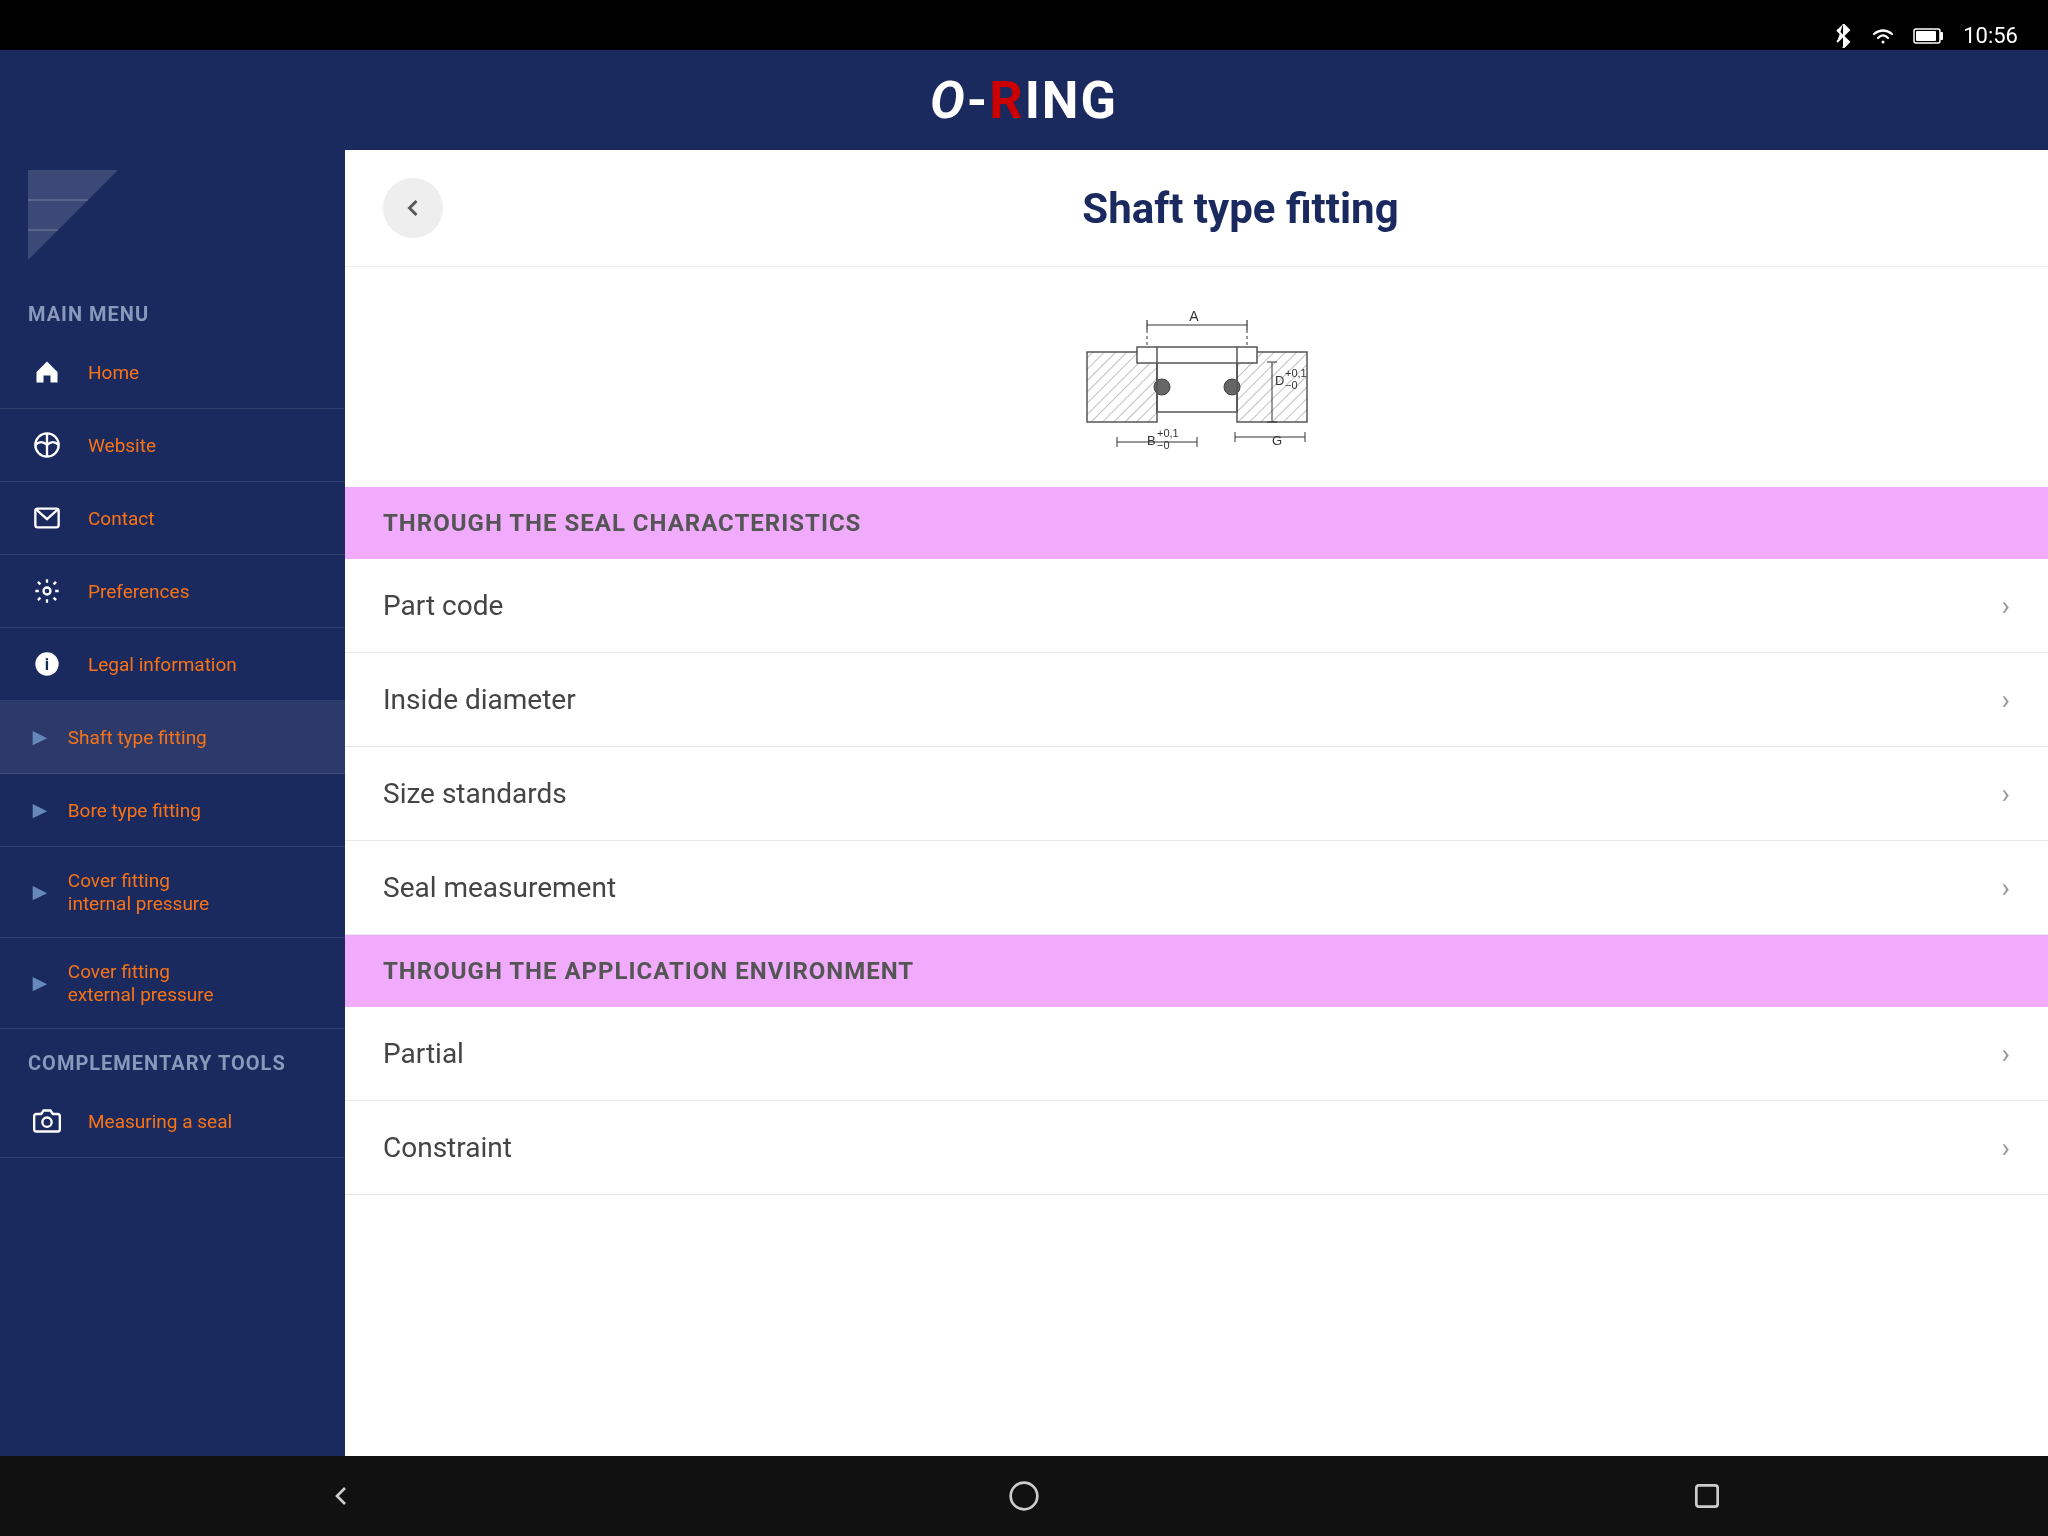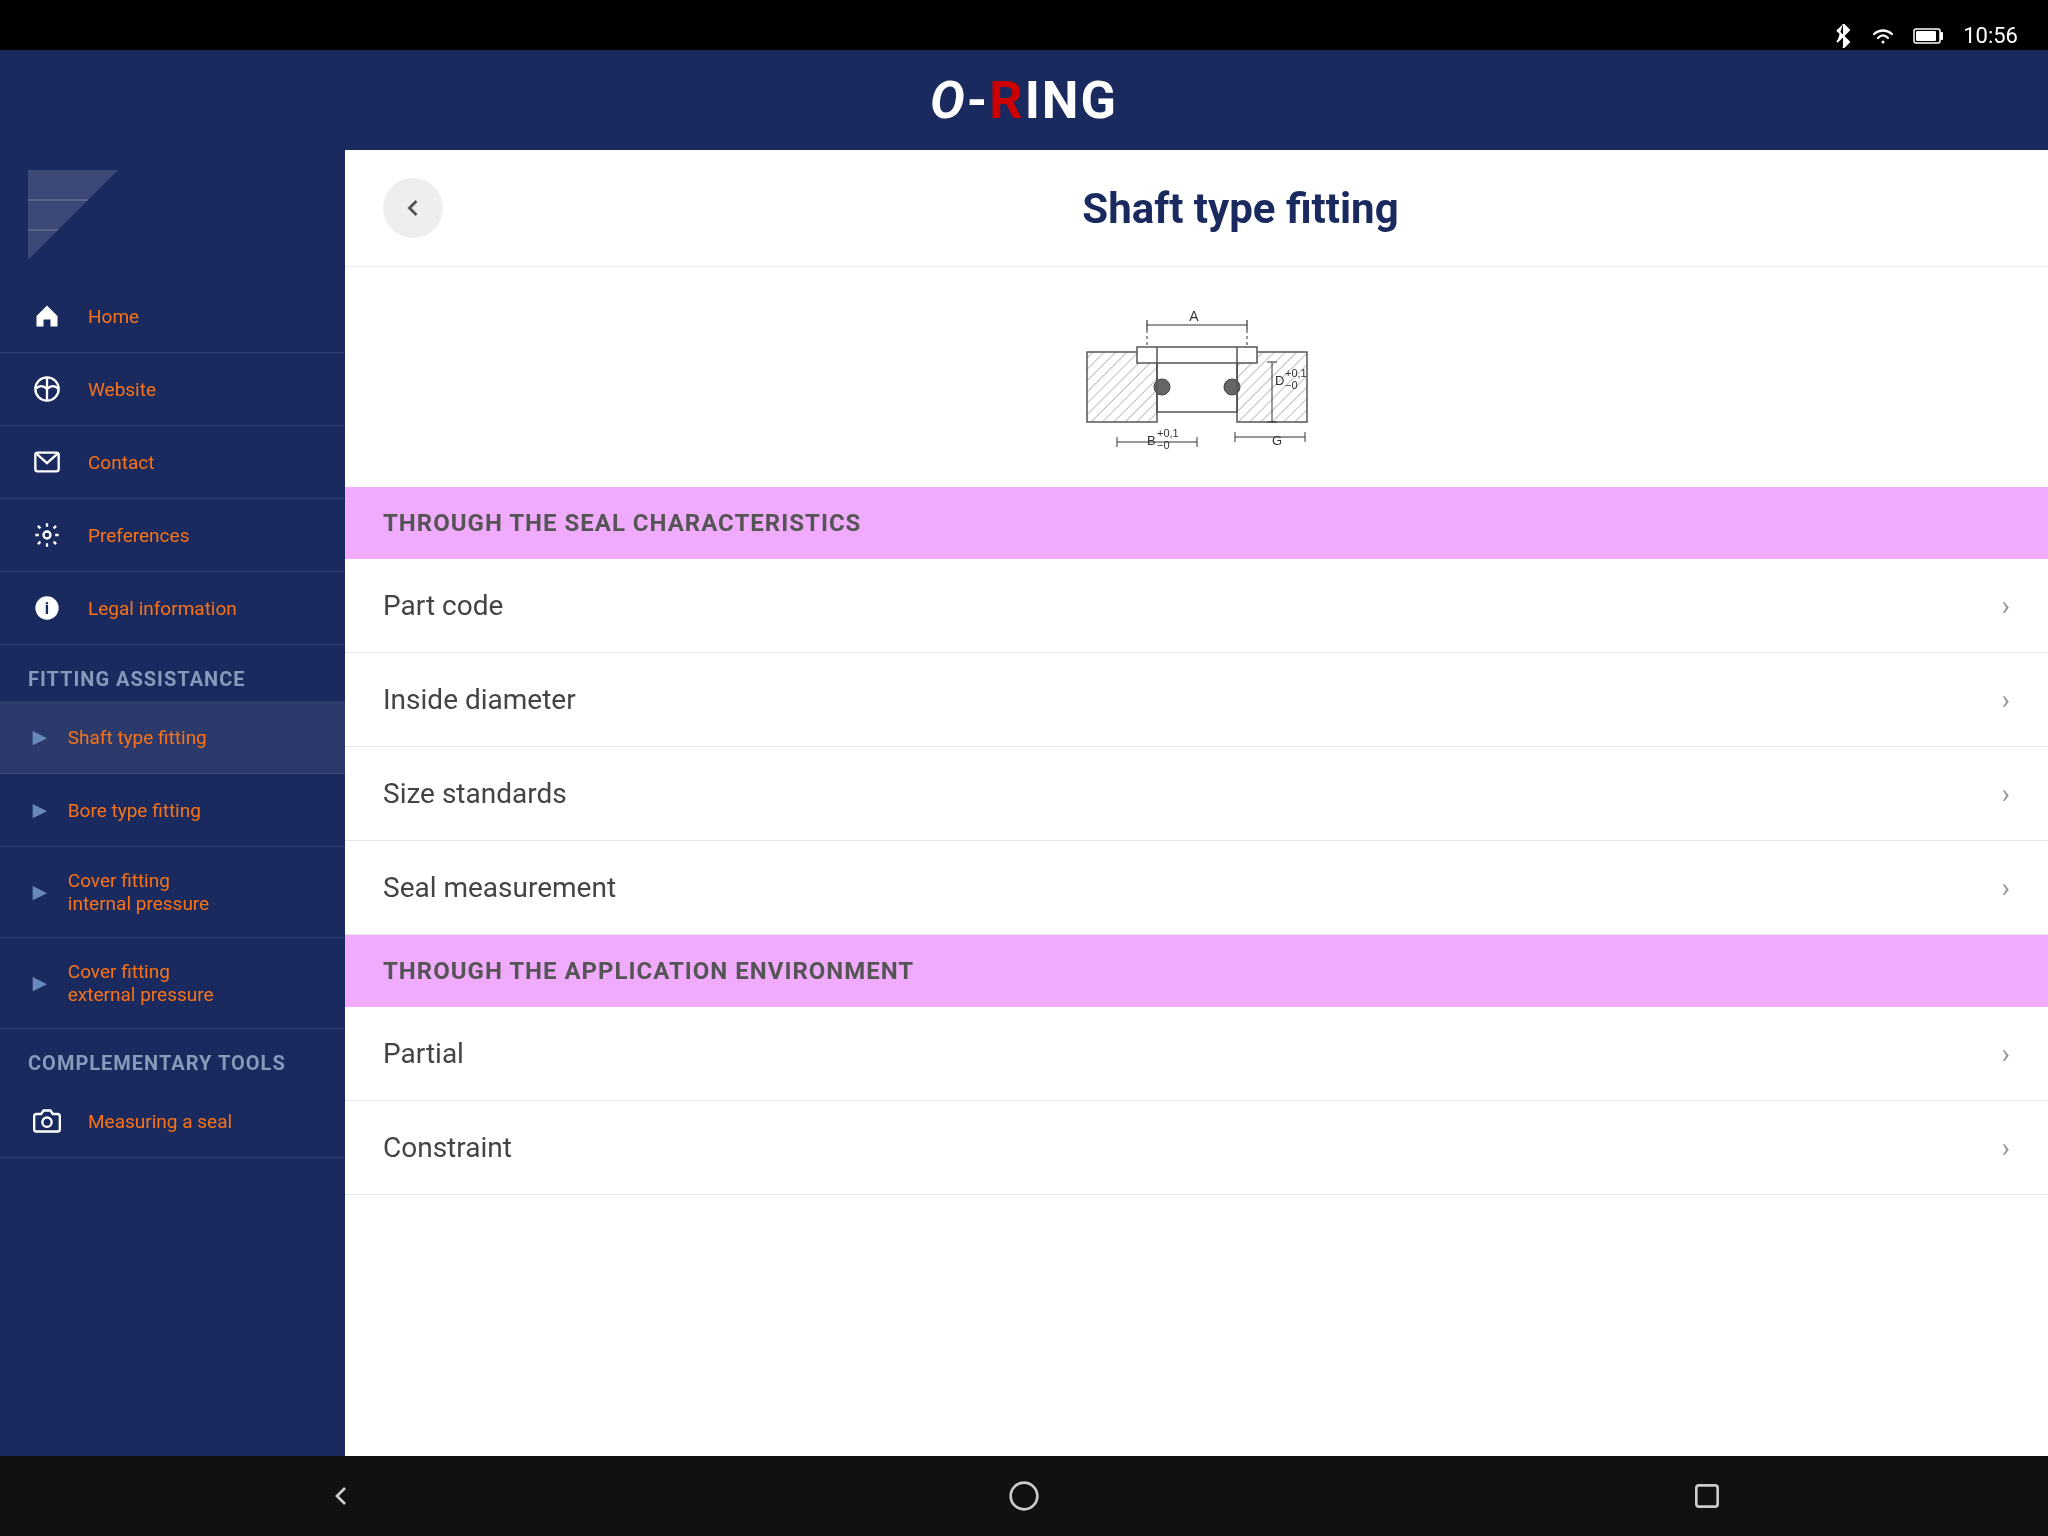--- a/index.html
+++ b/index.html
@@ -244,20 +244,21 @@
   <div class="sidebar">
 
     <div class="sidebar-logo-area">
       <svg width="90" height="90" viewBox="0 0 90 90">
         <polygon points="0,0 90,0 0,90" fill="rgba(255,255,255,0.15)"></polygon>
         <line x1="0" y1="30" x2="60" y2="30" stroke="rgba(255,255,255,0.3)" stroke-width="1"></line>
         <line x1="0" y1="60" x2="30" y2="60" stroke="rgba(255,255,255,0.3)" stroke-width="1"></line>
       </svg>
     </div>
 
+    <div class="sidebar-section-title">MAIN MENU</div>
 
     <div class="sidebar-item">
       <div class="icon-wrap">
         <svg width="28" height="28" viewBox="0 0 24 24" fill="white">
           <path d="M3 12L12 3L21 12V21H15V15H9V21H3V12Z"></path>
         </svg>
       </div>
       <span class="item-label">Home</span>
     </div>
 
@@ -295,21 +296,20 @@
     <div class="sidebar-item">
       <div class="icon-wrap">
         <svg width="28" height="28" viewBox="0 0 24 24" fill="white">
           <circle cx="12" cy="12" r="10"></circle>
           <text x="12" y="17" text-anchor="middle" font-size="14" fill="#1a2a5e" font-weight="bold">i</text>
         </svg>
       </div>
       <span class="item-label">Legal information</span>
     </div>
 
-    <div class="sidebar-section-title">FITTING ASSISTANCE</div>
 
     <div class="sidebar-item has-chevron" style="background: rgba(255,255,255,0.08);">
       <span class="chevron-left">►</span>
       <span class="item-label">Shaft type fitting</span>
     </div>
 
     <div class="sidebar-item has-chevron">
       <span class="chevron-left">►</span>
       <span class="item-label">Bore type fitting</span>
     </div>

